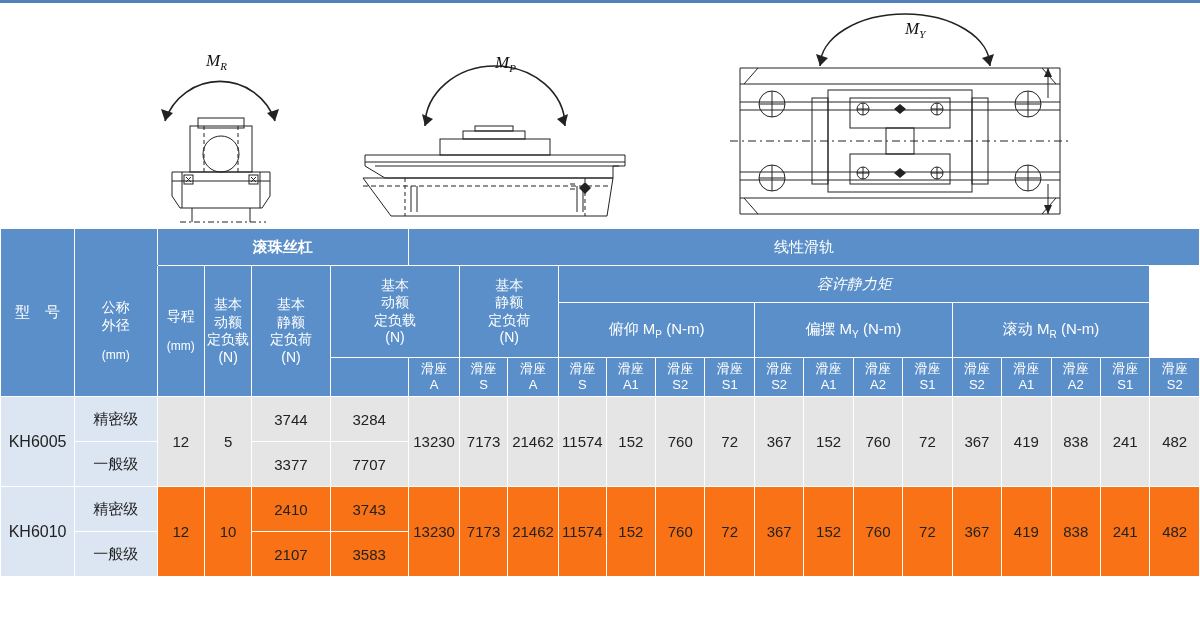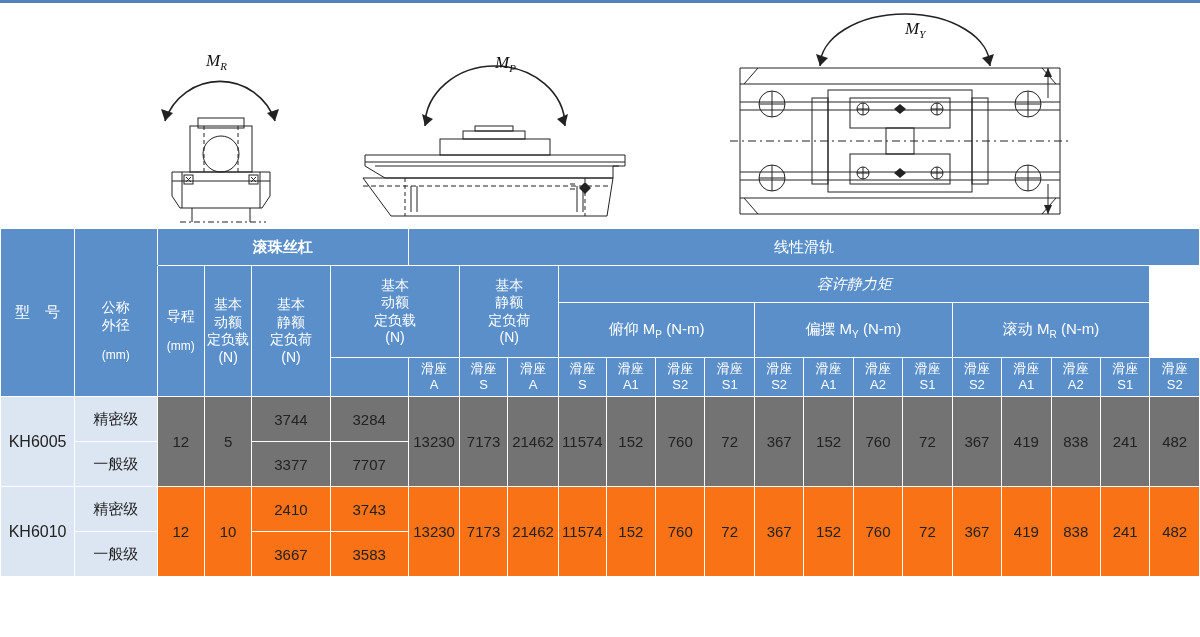--- a/index.html
+++ b/index.html
@@ -15,21 +15,21 @@
   .dg2{left:345px;top:20px;width:300px;height:200px;}
   .dg3{left:700px;top:0px;width:400px;height:220px;}
   .tbl-wrap{position:absolute;left:0;top:228px;width:1200px;}
   table.spec{border-collapse:collapse;width:1200px;table-layout:fixed;
     font-size:13px;}
   table.spec td,table.spec th{border:1px solid #ffffff;text-align:center;vertical-align:middle;}
   .hdr{background:#5b8fc9;color:#ffffff;font-weight:normal;font-size:15px;}
   .hdr.small{font-size:14px;line-height:1.25;}
   .hdr.tiny{font-size:13px;line-height:1.2;}
   .hdr.blank{background:#5b8fc9;}
-  .body-cell{background:#737373;color:#222;font-size:15px;border:1px solid #c9d7e8;}
+  .body-cell{background:#e5e5e5;color:#222;font-size:15px;border:1px solid #c9d7e8;}
   .body-cell.alt{background:#f97316;}
   .body-cell.model{background:#dce6f2;font-size:16px;}
   .body-cell.grade{background:#dce6f2;font-size:15px;}
   .row-tall td{height:36px;}
   sub{font-size:10px;}
 </style>
 </head>
 <body>
 
 <div class="top-rule"></div>
@@ -340,18 +340,18 @@
     <td class="body-cell alt" rowspan="2"><span>760</span></td>
     <td class="body-cell alt" rowspan="2"><span>72</span></td>
     <td class="body-cell alt" rowspan="2"><span>367</span></td>
     <td class="body-cell alt" rowspan="2"><span>419</span></td>
     <td class="body-cell alt" rowspan="2"><span>838</span></td>
     <td class="body-cell alt" rowspan="2"><span>241</span></td>
     <td class="body-cell alt" rowspan="2"><span>482</span></td>
   </tr>
   <tr>
     <td class="body-cell grade" style="height:42px;"><span>一般级</span></td>
-    <td class="body-cell alt"><span>3667</span></td>
+    <td class="body-cell alt"><span>2107</span></td>
     <td class="body-cell alt"><span>3583</span></td>
   </tr>
 </tbody>
     </table>
 </div>
 
 </body></html>

